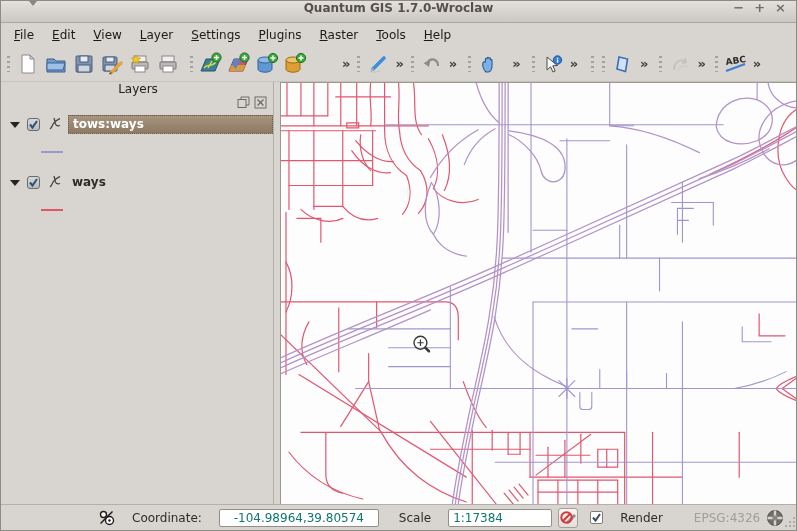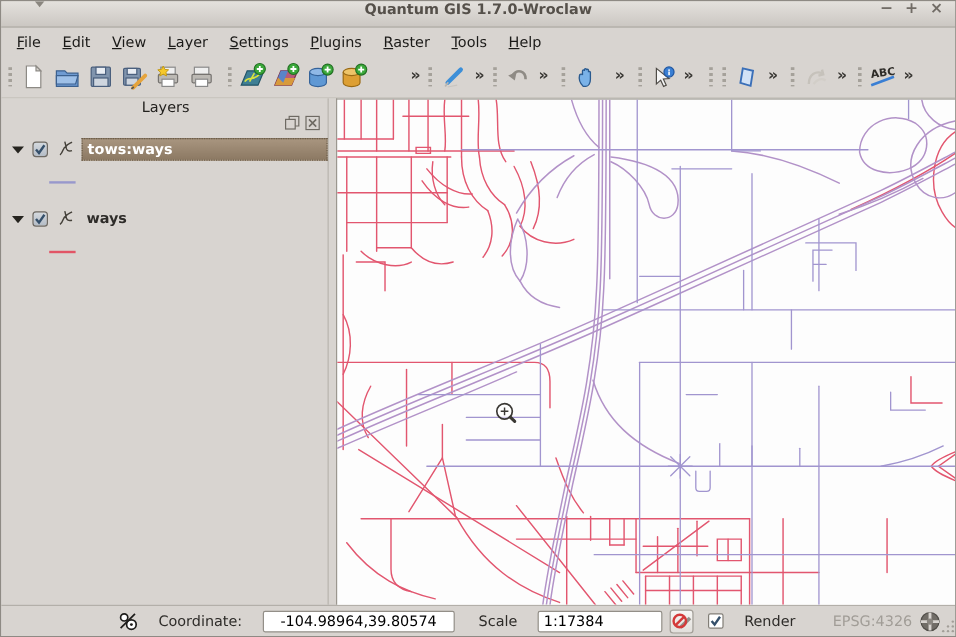--- a/index.html
+++ b/index.html
@@ -42,21 +42,21 @@
   .swatch-row { height:17px; display:flex; align-items:center; }
   .swatch { width:22px; height:2px; margin-left:40px; }
 
   .splitter { width:6px; flex:0 0 6px; background:#d8d4d0; }
   .map-canvas { flex:1 1 auto; position:relative; border-left:1px solid #9b978f; border-top:1px solid #9b978f; overflow:hidden; }
   .map-canvas svg { position:absolute; inset:0; width:100%; height:100%; }
 
   
   .statusbar { height:26px; flex:0 0 26px; background:#d8d4d0; border-top:1px solid #b3afa9; display:flex; align-items:center; font-size:12px; }
   .sb-label { color:#2e2c29; margin:0 17px; }
-  .field { height:18px; border:1px solid #938f88; border-radius:2px; background:#fff; font-family:"DejaVu Sans",sans-serif; font-size:12px; color:#000000; padding:0 4px; }
+  .field { height:18px; border:1px solid #938f88; border-radius:2px; background:#fff; font-family:"DejaVu Sans",sans-serif; font-size:12px; color:#0f766e; padding:0 4px; }
   .coord { width:258px; text-align:center; }
   .scale { width:104px; text-align:left; }
   .sb-btn { width:22px; height:20px; border:1px solid #a39f98; border-radius:3px; background:linear-gradient(#f7f6f4,#e2dfdb); display:flex; align-items:center; justify-content:center; margin-left:6px; }
   .render-box { width:13px; height:13px; border:1px solid #817d76; border-radius:2px; background:#fff; margin-left:12px; display:flex; align-items:center; justify-content:center; }
   .epsg { color:#a19d97; margin-left:14px; }
   .resize-grip { margin-left:auto; margin-right:2px; align-self:flex-end; }
 </style>
 </head>
 <body>
 

